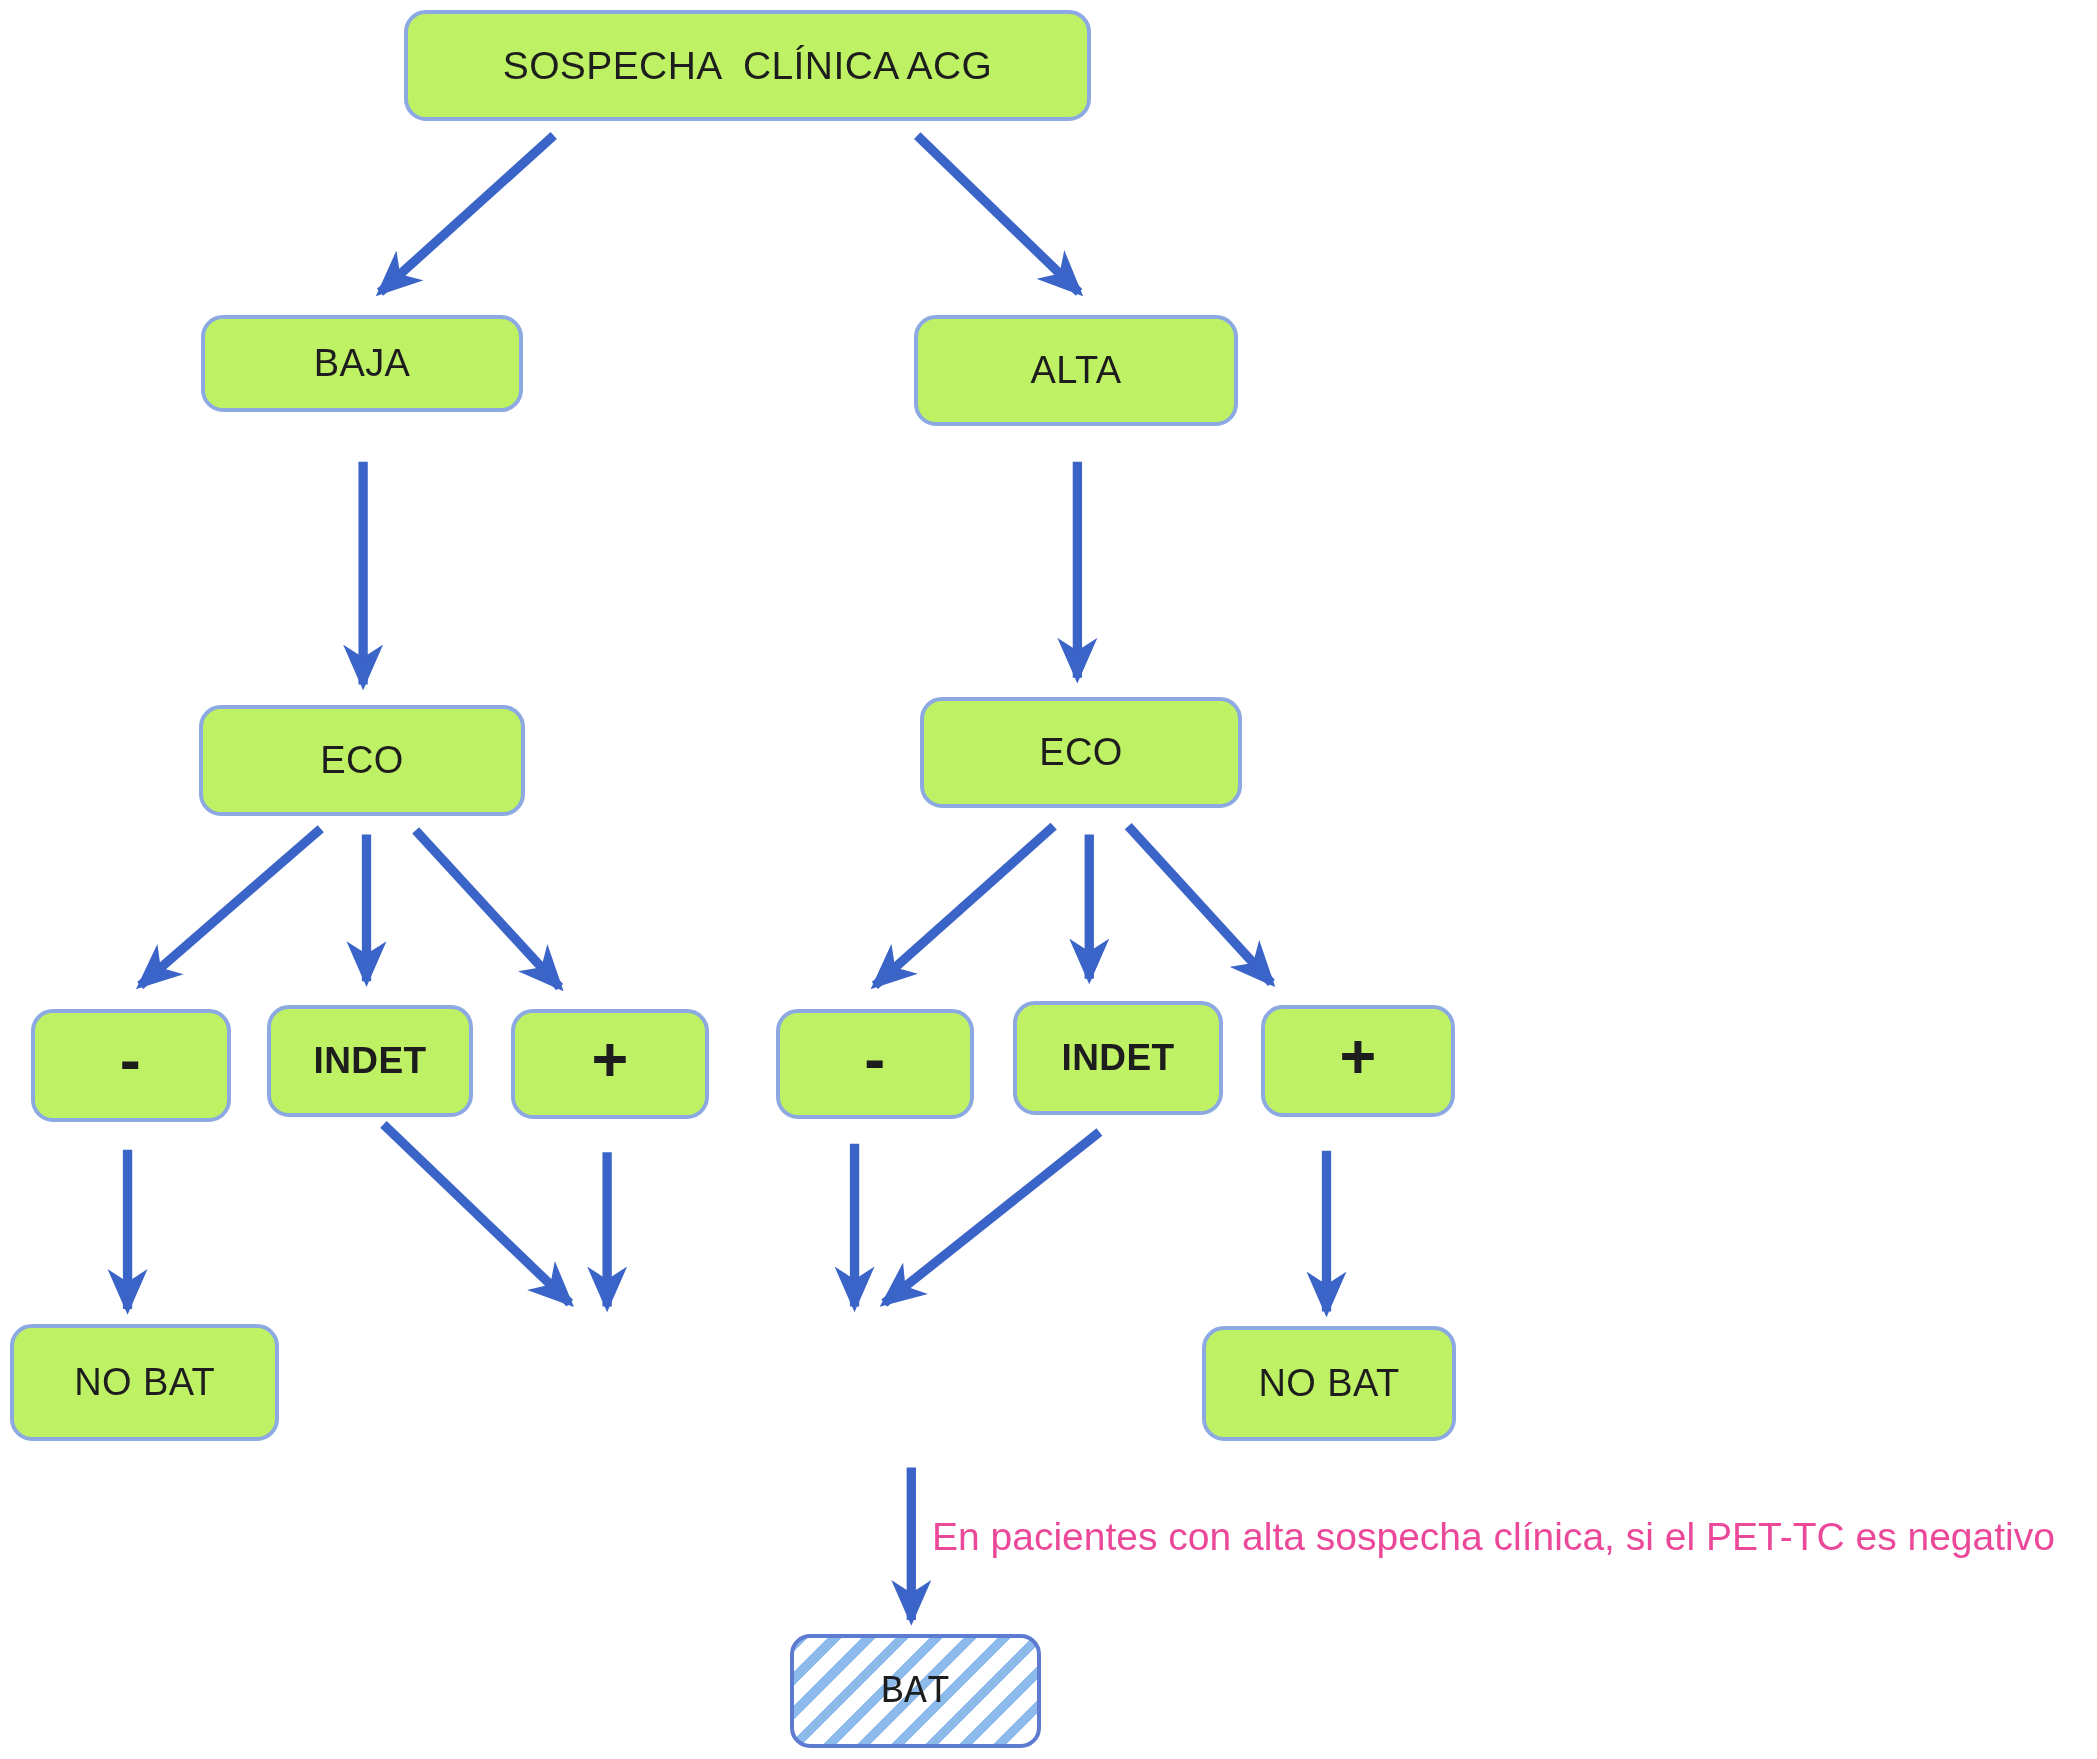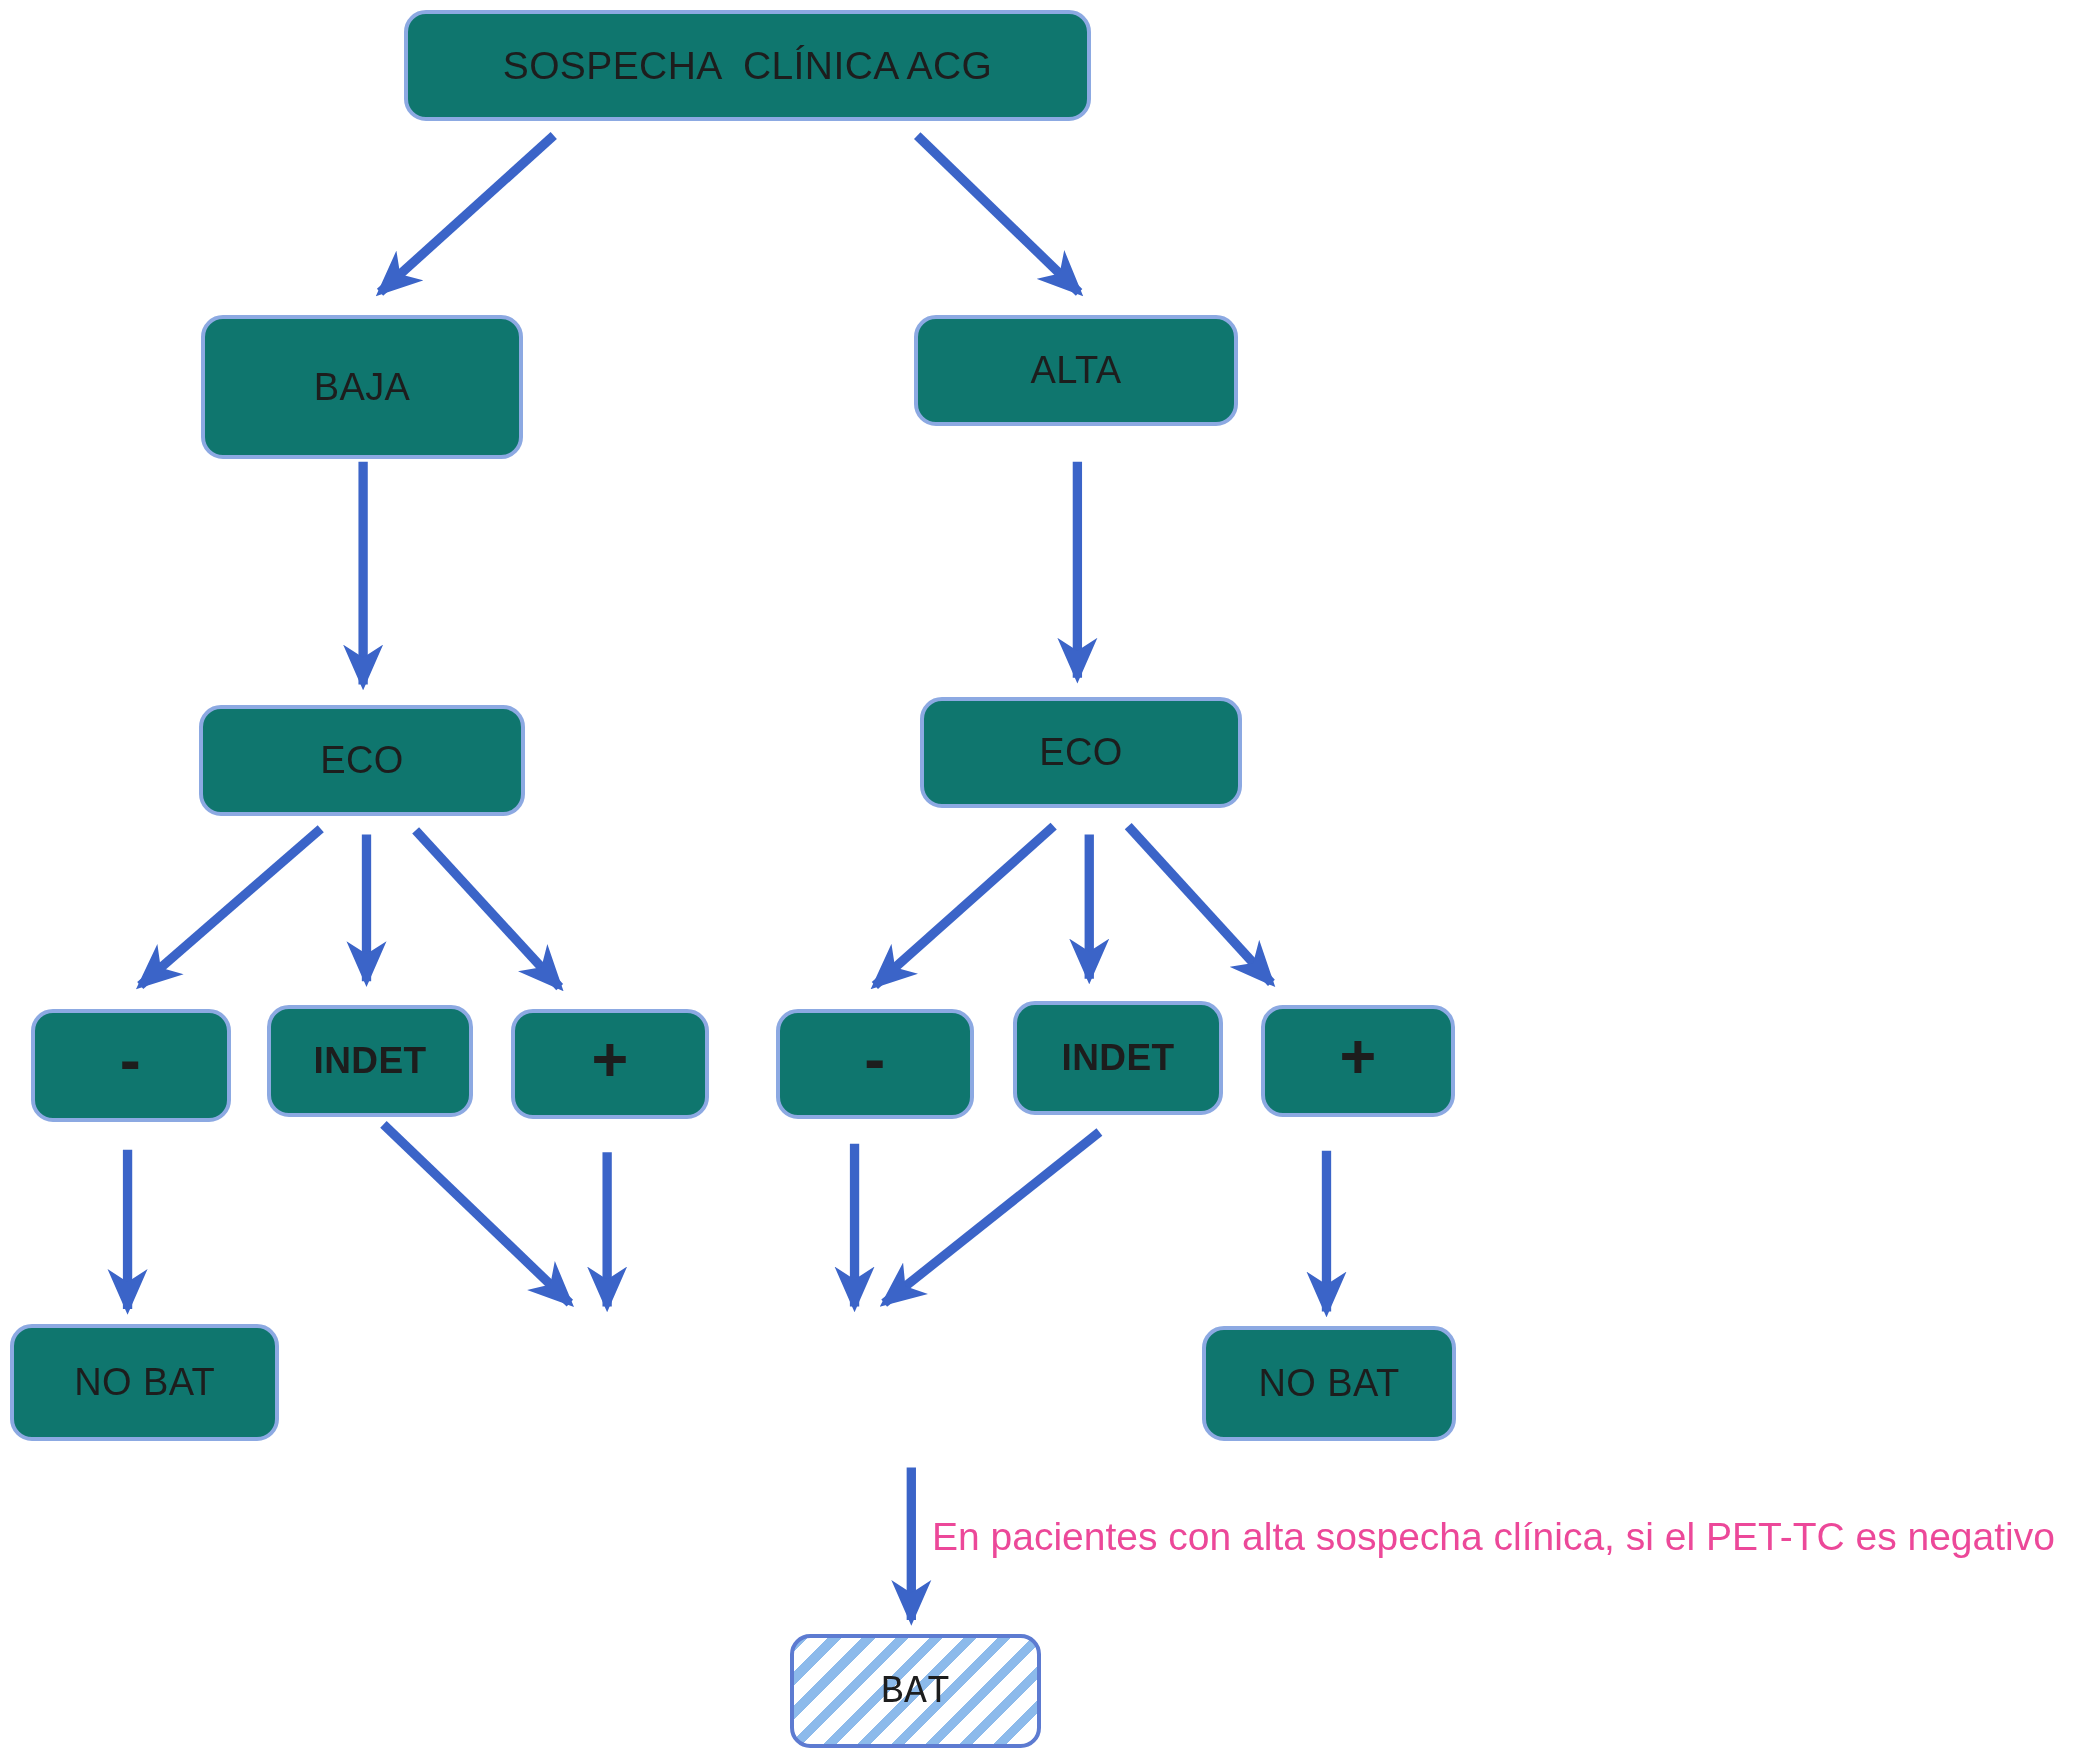--- a/index.html
+++ b/index.html
@@ -13,36 +13,36 @@
   }
   #arrow-layer {
     position: absolute;
     left: 0; top: 0;
     width: 2098px; height: 1759px;
     pointer-events: none;
   }
   .node {
     position: absolute;
     box-sizing: border-box;
-    background: #0f766e;
+    background: #bef264;
     border: 4.2px solid #8CA9E2;
     border-radius: 22px;
     display: flex;
     align-items: center;
     justify-content: center;
     color: #1d1d1d;
     font-size: 38px;
     letter-spacing: 0.4px;
   }
   .node .lbl { white-space: pre; }
   .sign { font-size: 63px; font-weight: 800; line-height: 0.6; padding-bottom: 8.5px; }
   .bold-lbl { font-weight: 700; }
 
   #n-root   { left: 404px;  top: 10.2px;   width: 687px; height: 111px; font-size: 39px; }
-  #n-baja   { left: 201px;  top: 315px;  width: 322px; height: 144px; }
+  #n-baja   { left: 201px;  top: 315px;  width: 322px; height: 97px; }
   #n-alta   { left: 914px; top: 315px;  width: 324px; height: 111px; }
   #n-eco-l  { left: 199px;  top: 705px;  width: 326px; height: 111px; }
   #n-eco-r  { left: 920px; top: 697px;  width: 322px; height: 111px; }
   #n-neg-l  { left: 30.5px;   top: 1009px; width: 200px; height: 113px; }
   #n-indet-l{ left: 267px;  top: 1005px; width: 206px; height: 112px; font-size: 37px; }
   #n-pos-l  { left: 511px;  top: 1009px; width: 198px; height: 110px; }
   #n-neg-r  { left: 776px;  top: 1009px; width: 198px; height: 110px; }
   #n-indet-r{ left: 1013px; top: 1001px; width: 210px; height: 114px; font-size: 37px; }
   #n-pos-r  { left: 1261px; top: 1005px; width: 194px; height: 112px; }
   #n-nobat-l{ left: 10.2px;   top: 1324px; width: 269px; height: 117px; }

